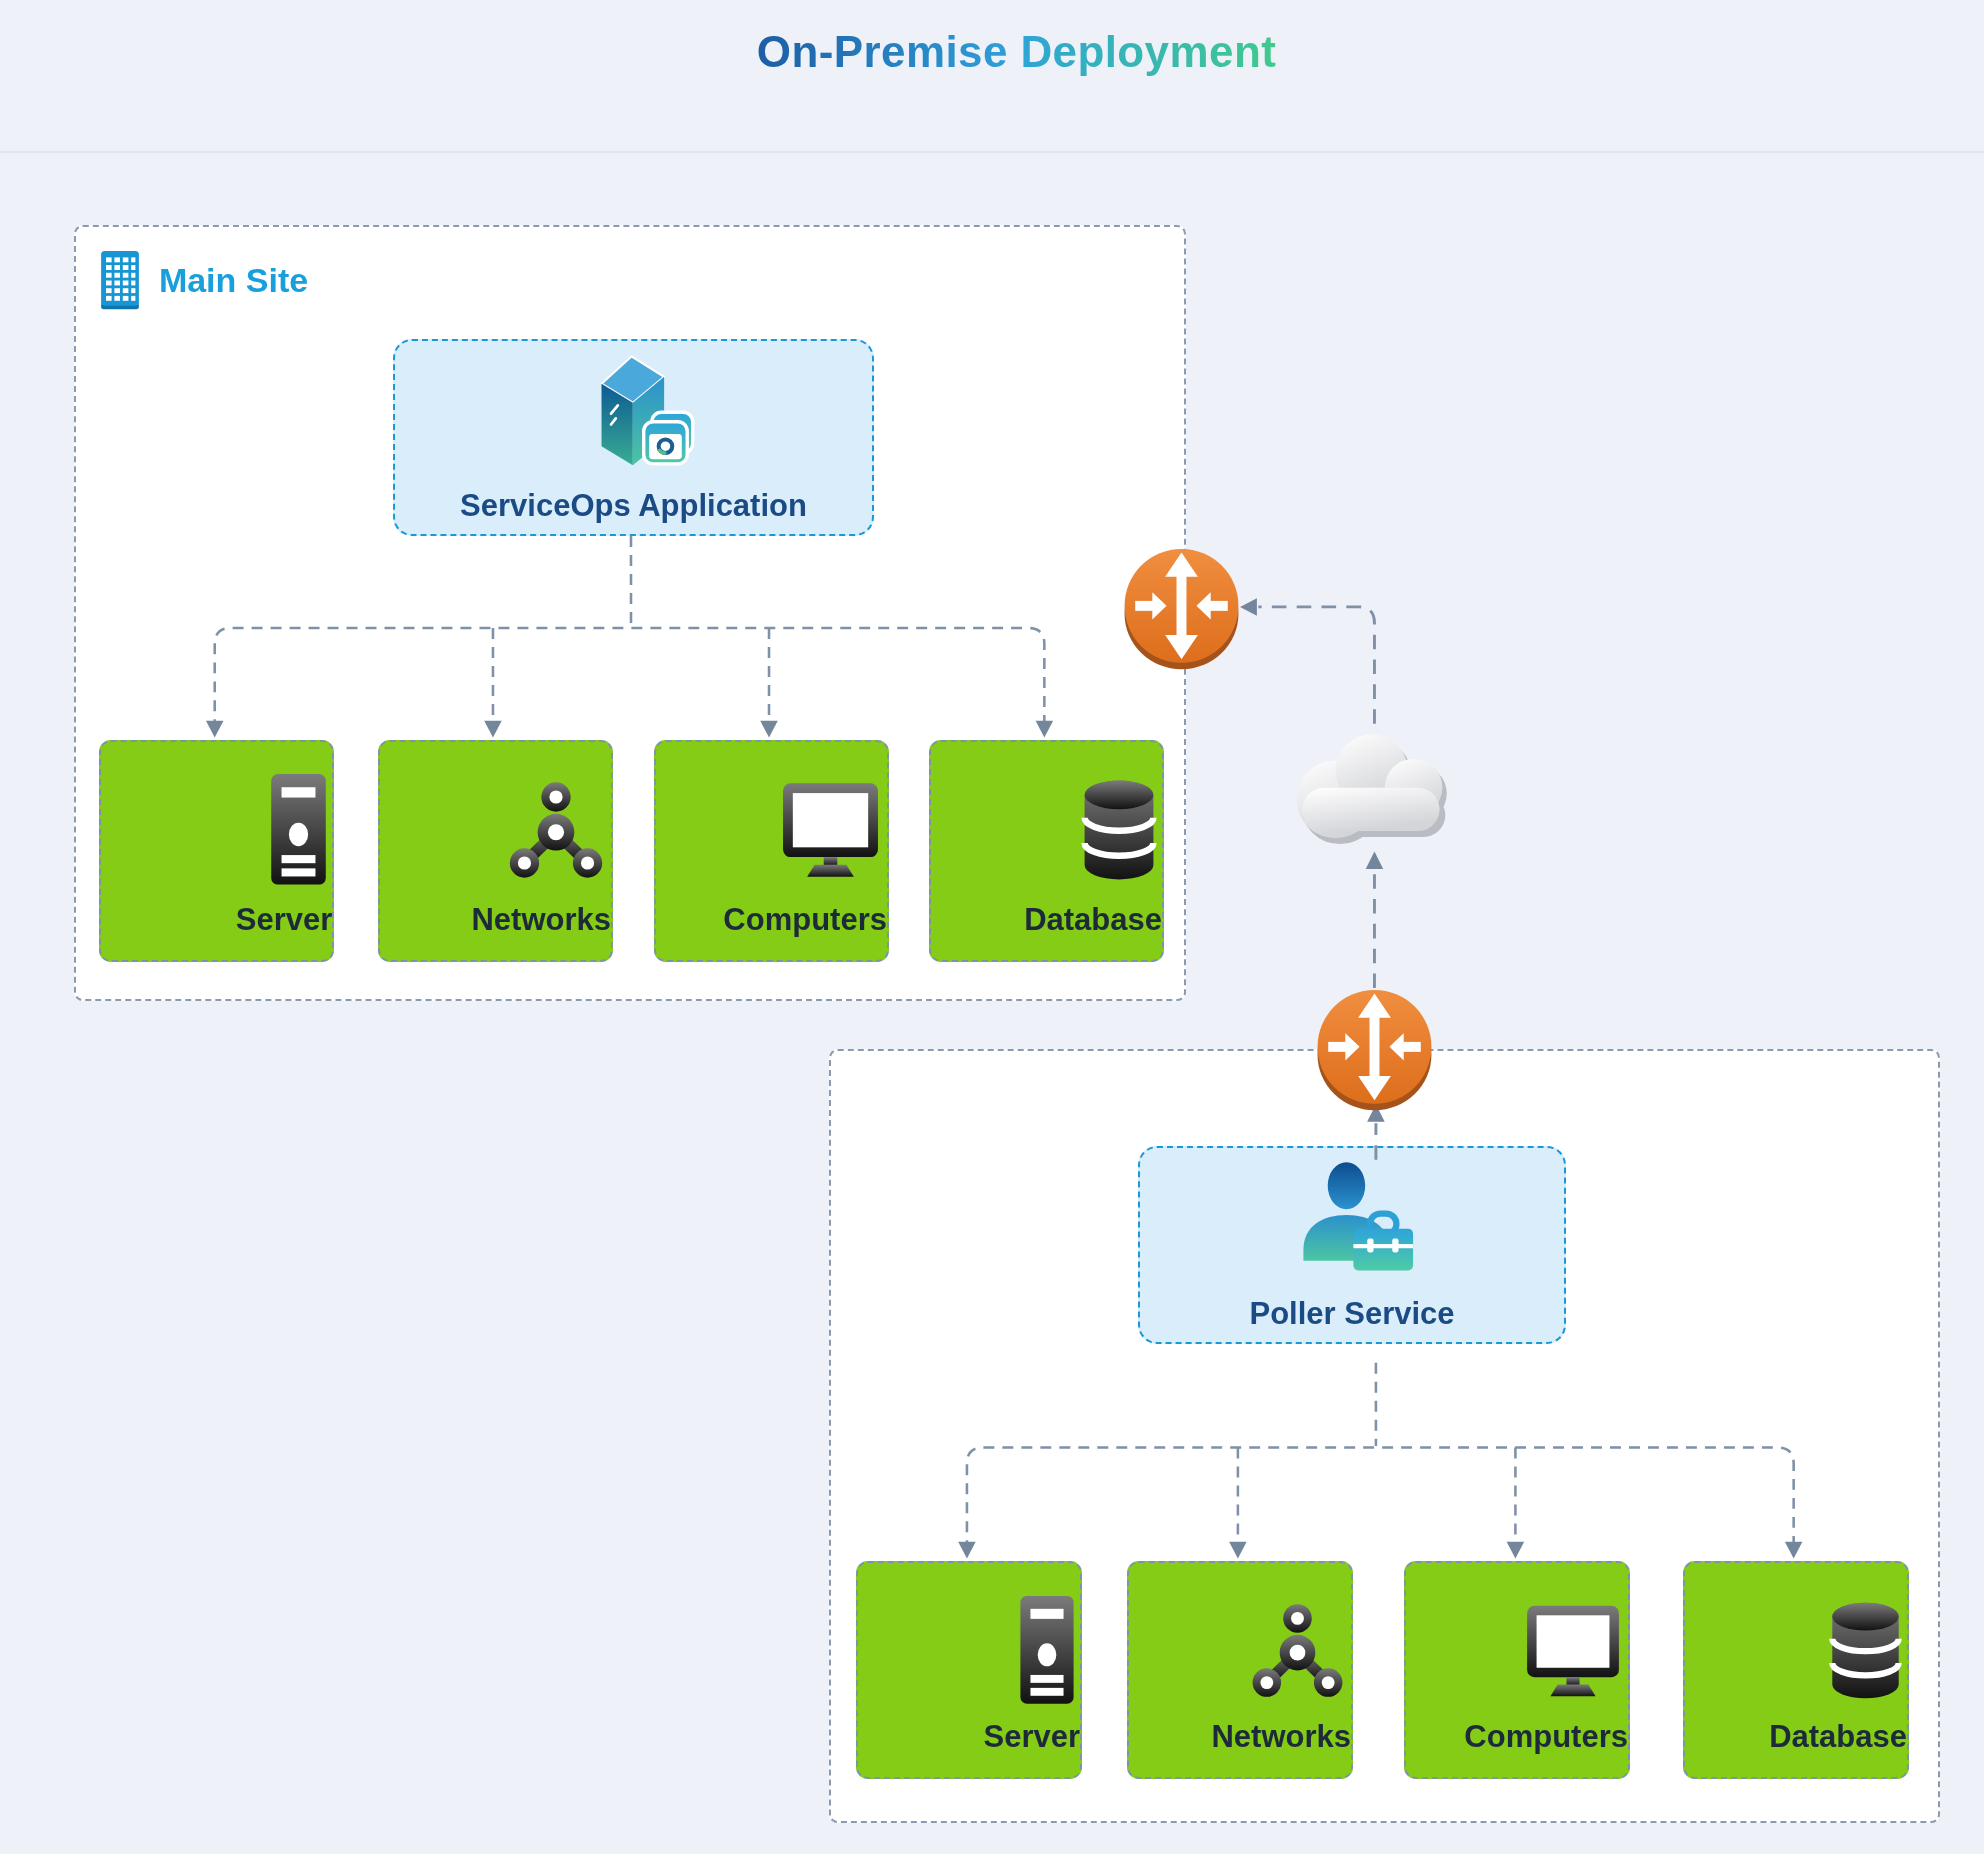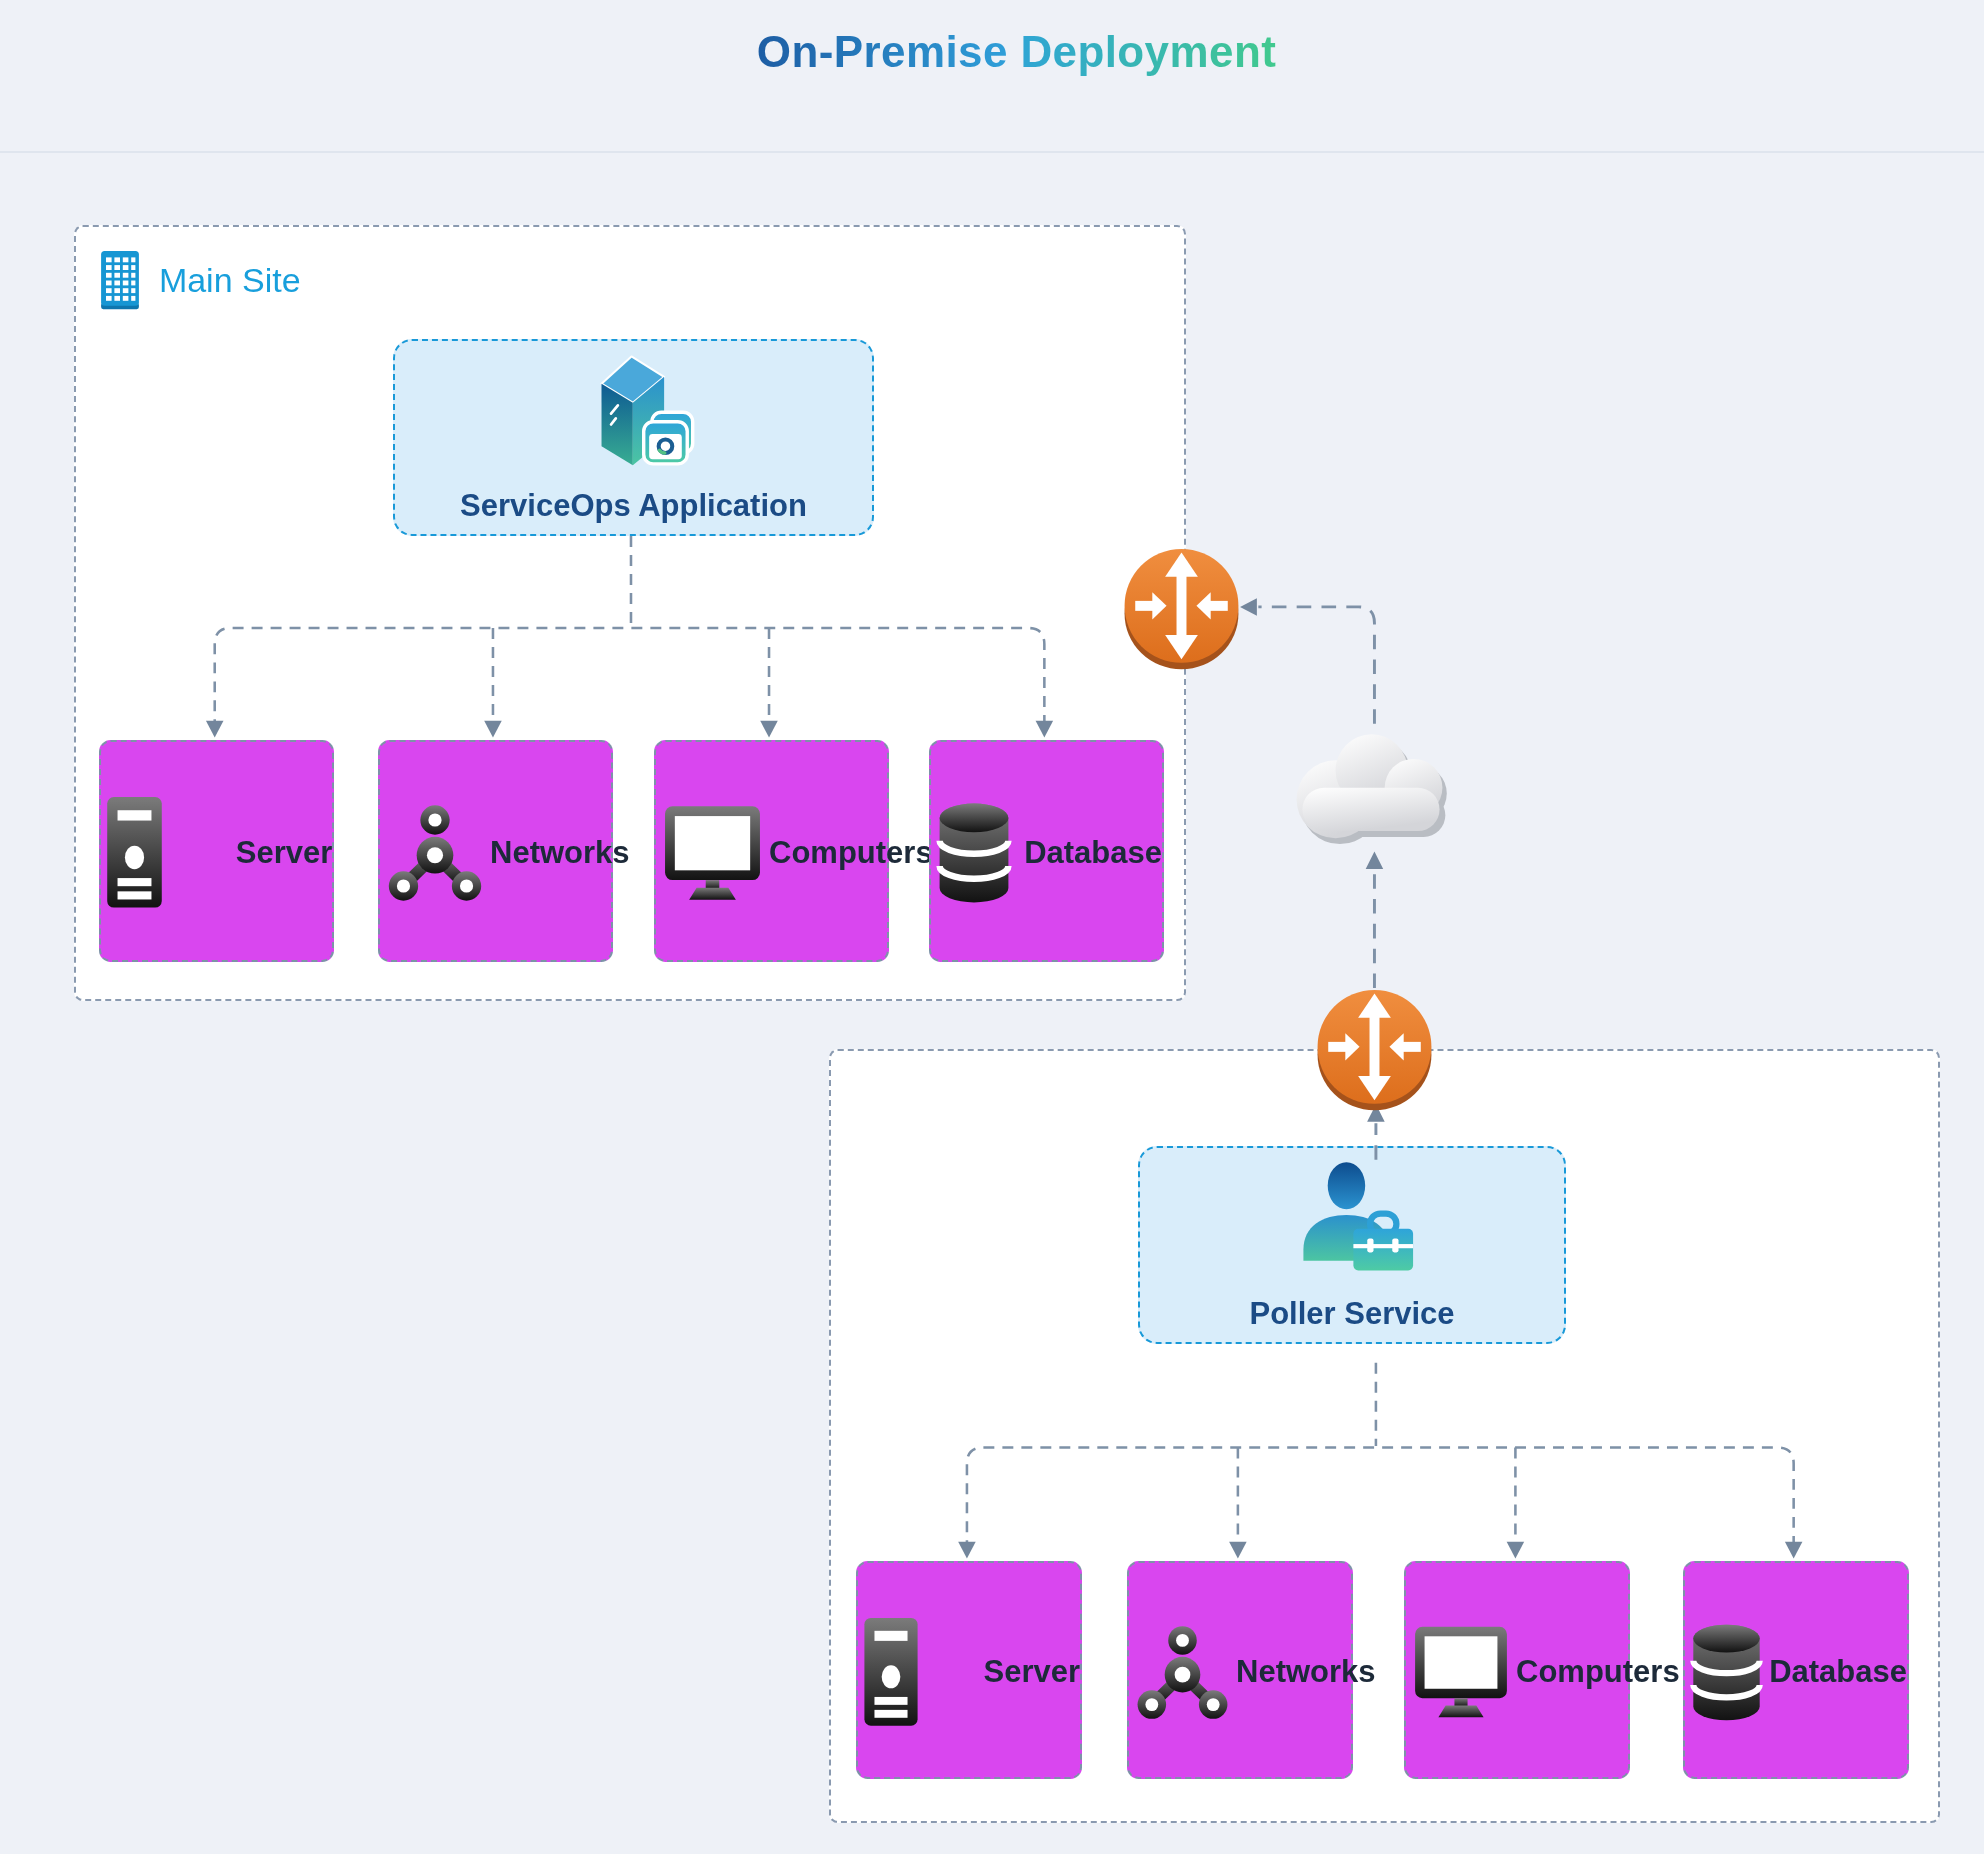--- a/index.html
+++ b/index.html
@@ -11,29 +11,29 @@
   .title .t1{background:linear-gradient(90deg,#1d5da4 0%,#2f9fd9 100%);
              -webkit-background-clip:text;background-clip:text;
              -webkit-text-fill-color:transparent;color:#2f9fd9;}
   .title .t2{background:linear-gradient(90deg,#2fa5d4 0%,#41c98e 100%);
              -webkit-background-clip:text;background-clip:text;
              -webkit-text-fill-color:transparent;color:#41c98e;}
   .divider{position:absolute;top:151px;left:0;width:100%;height:1.5px;background:#dfe5ee;}
   
   .group{position:absolute;background:#ffffff;border:2.2px dashed #8a9ab0;border-radius:8.8px;}
   .site-label{position:absolute;display:flex;align-items:center;gap:17.5px;}
-  .site-label .site-text{font-size:34px;font-weight:400;color:#189fdc;}
+  .site-label .site-text{font-size:34px;font-weight:700;color:#189fdc;}
   
   .app-box{position:absolute;background:#d9edfa;border:2.9px dashed #1899d8;border-radius:19px;
            display:flex;flex-direction:column;align-items:center;justify-content:center;
            gap:20px;box-sizing:border-box;}
   .app-label{font-size:31px;font-weight:bold;color:#1b4b85;}
   
-  .node{position:absolute;background:#d946ef;border:2.2px dashed #7d93a8;border-radius:11.7px;
-        display:flex;flex-direction:row;align-items:center;justify-content:space-between;
+  .node{position:absolute;background:#84cc16;border:2.2px dashed #7d93a8;border-radius:11.7px;
+        display:flex;flex-direction:column;align-items:flex-end;justify-content:space-between;
         padding:26px 0 22px;box-sizing:border-box;}
   .icon-wrap{height:123px;display:flex;align-items:center;justify-content:center;}
   .node-label{font-size:31px;font-weight:bold;color:#1d2a39;}
   
   .overlay{position:absolute;left:0;top:0;pointer-events:none;}
   .art{position:absolute;}
 </style>
 </head>
 <body>
 

